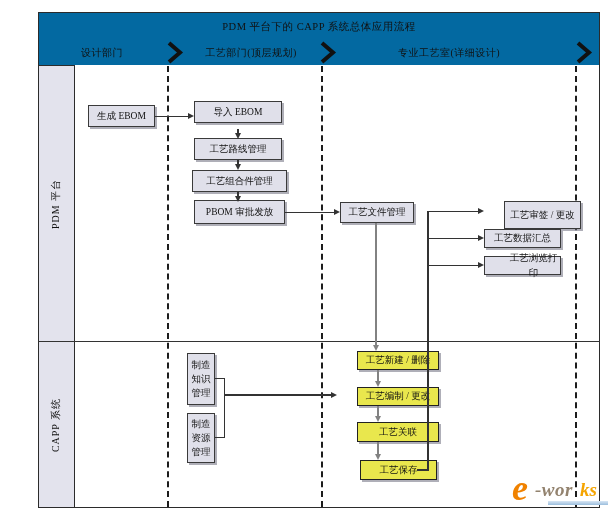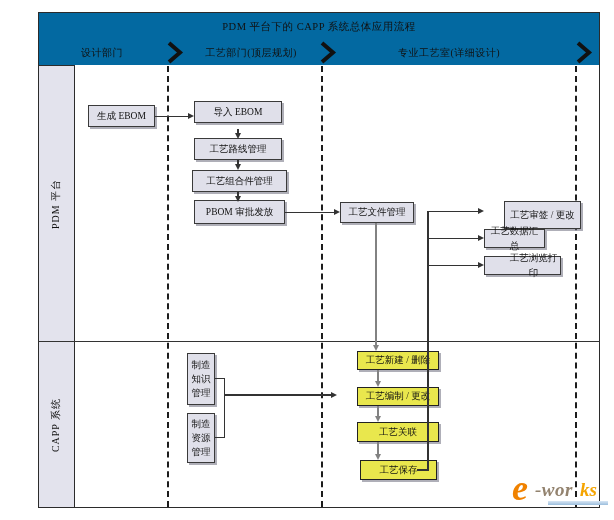--- a/index.html
+++ b/index.html
@@ -77,21 +77,21 @@
   <div class="dash" style="left:321px;top:66px;height:441px;"></div>
   <div class="dash" style="left:575px;top:66px;height:441px;"></div>
 
   <div class="node" style="left:88px;top:105px;width:67px;height:22px;">生成 EBOM</div>
   <div class="node" style="left:194px;top:101px;width:88px;height:22px;">导入 EBOM</div>
   <div class="node" style="left:194px;top:138px;width:88px;height:22px;">工艺路线管理</div>
   <div class="node" style="left:192px;top:170px;width:95px;height:22px;">工艺组合件管理</div>
   <div class="node" style="left:194px;top:200px;width:91px;height:24px;">PBOM 审批发放</div>
   <div class="node" style="left:340px;top:202px;width:74px;height:21px;">工艺文件管理</div>
   <div class="node" style="left:484px;top:201px;width:77px;height:28px;margin-left:20px;">工艺审签 / 更改</div>
-  <div class="node" style="left:484px;top:229px;width:61px;height:19px;">工艺数据汇总</div>
+  <div class="node" style="left:484px;top:229px;width:77px;height:19px;">工艺数据汇总</div>
   <div class="node" style="left:484px;top:256px;width:77px;height:19px;padding-left:24px;">工艺浏览打印</div>
 
   <div class="node tall" style="left:187px;top:353px;width:28px;height:52px;">制造知识管理</div>
   <div class="node tall" style="left:187px;top:413px;width:28px;height:50px;">制造资源管理</div>
   <div class="node yellow" style="left:337px;top:351px;width:82px;height:19px;">工艺新建 / 删除</div>
   <div class="node yellow" style="left:337px;top:387px;width:82px;height:19px;">工艺编制 / 更改</div>
   <div class="node yellow" style="left:337px;top:422px;width:82px;height:20px;">工艺关联</div>
   <div class="node yellow" style="left:340px;top:460px;width:77px;height:20px;">工艺保存</div>
 
   <div class="hl" style="left:155px;top:116px;width:33px;"></div>

